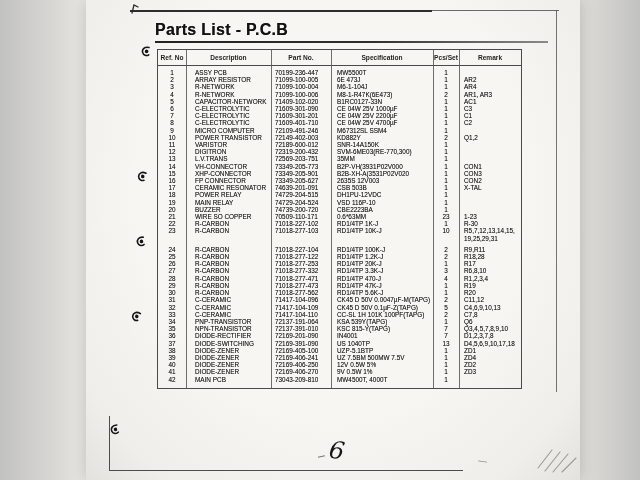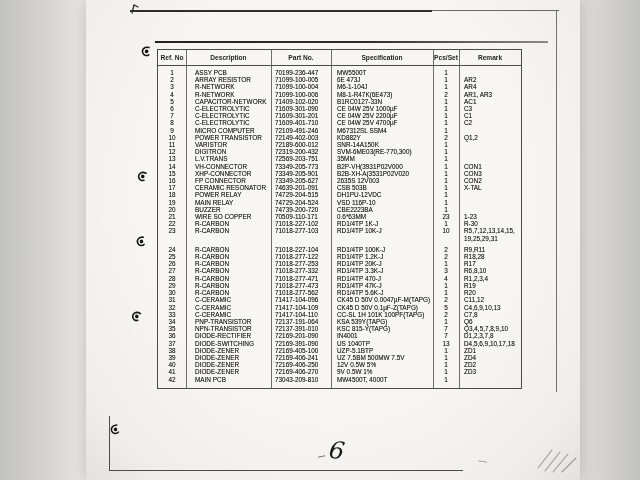--- a/index.html
+++ b/index.html
@@ -63,20 +63,21 @@
   <div class="line" style="left:130px;top:10px;width:302px;height:2px;background:#2d2d2d;"></div>
   <div class="line" style="left:432px;top:10px;width:127px;height:1px;background:#6a6a6a;"></div>
   <div class="line" style="left:556px;top:10px;width:1px;height:382px;background:#525252;opacity:.8;"></div>
   <div class="line" style="left:109px;top:470px;width:354px;height:1px;background:#4c4c4c;"></div>
   <div class="line" style="left:109px;top:416px;width:1px;height:55px;background:#4c4c4c;"></div>
 
   <svg class="mark" style="left:130px;top:3px;" width="10" height="11" viewBox="0 0 10 11">
     <path d="M2,10 L4,2 L8,4" fill="none" stroke="#2a2a2a" stroke-width="1.3" stroke-linecap="round"></path>
   </svg>
 
+  <div class="title">Parts List - P.C.B</div>
   <div class="title-rule"></div>
 
   <div class="ptable">
     <div class="vline" style="left:28px;"></div>
     <div class="vline" style="left:113px;"></div>
     <div class="vline" style="left:173px;"></div>
     <div class="vline" style="left:275px;"></div>
     <div class="vline" style="left:301px;"></div>
     <div class="thead">
         <div class="cell c-ref">Ref. No</div>

